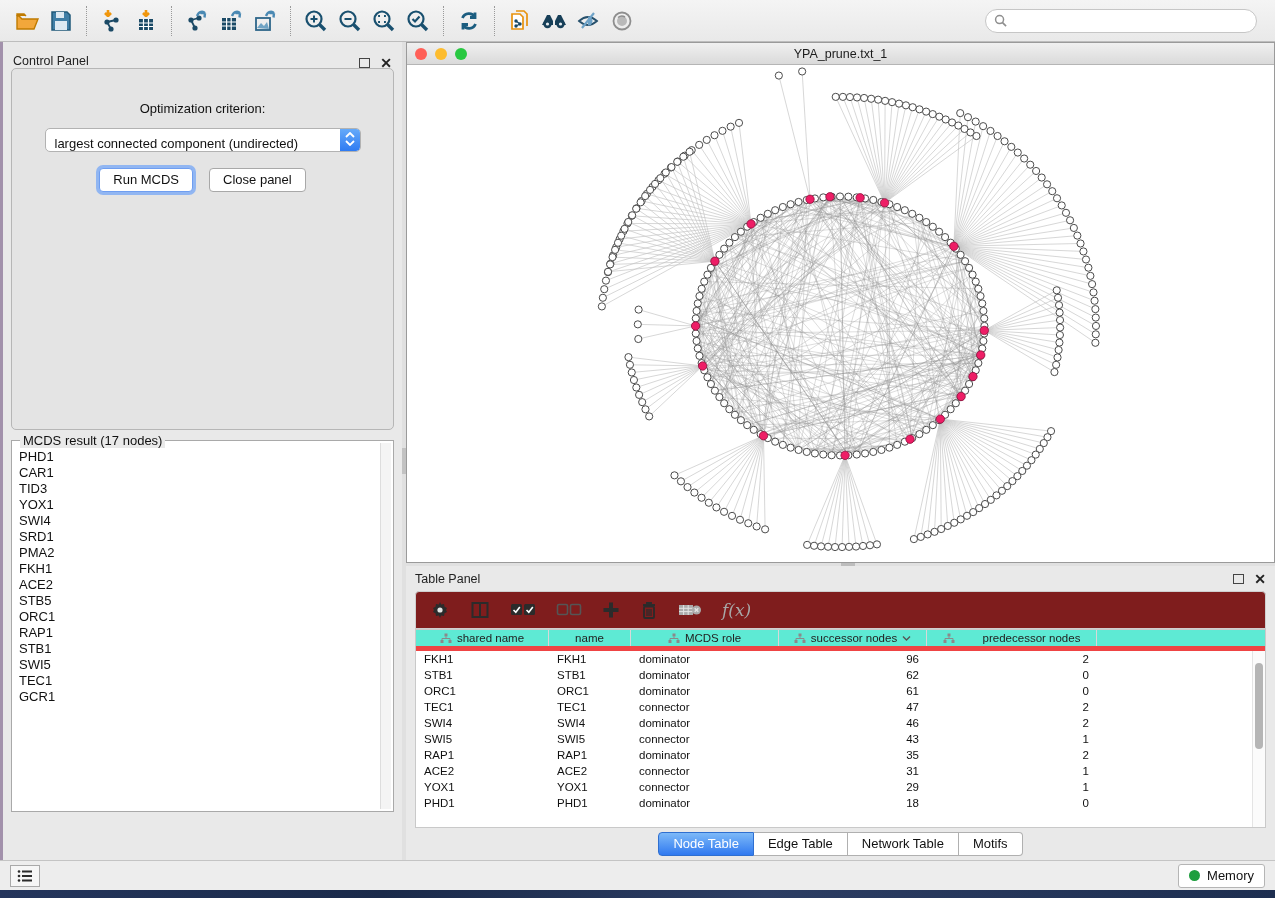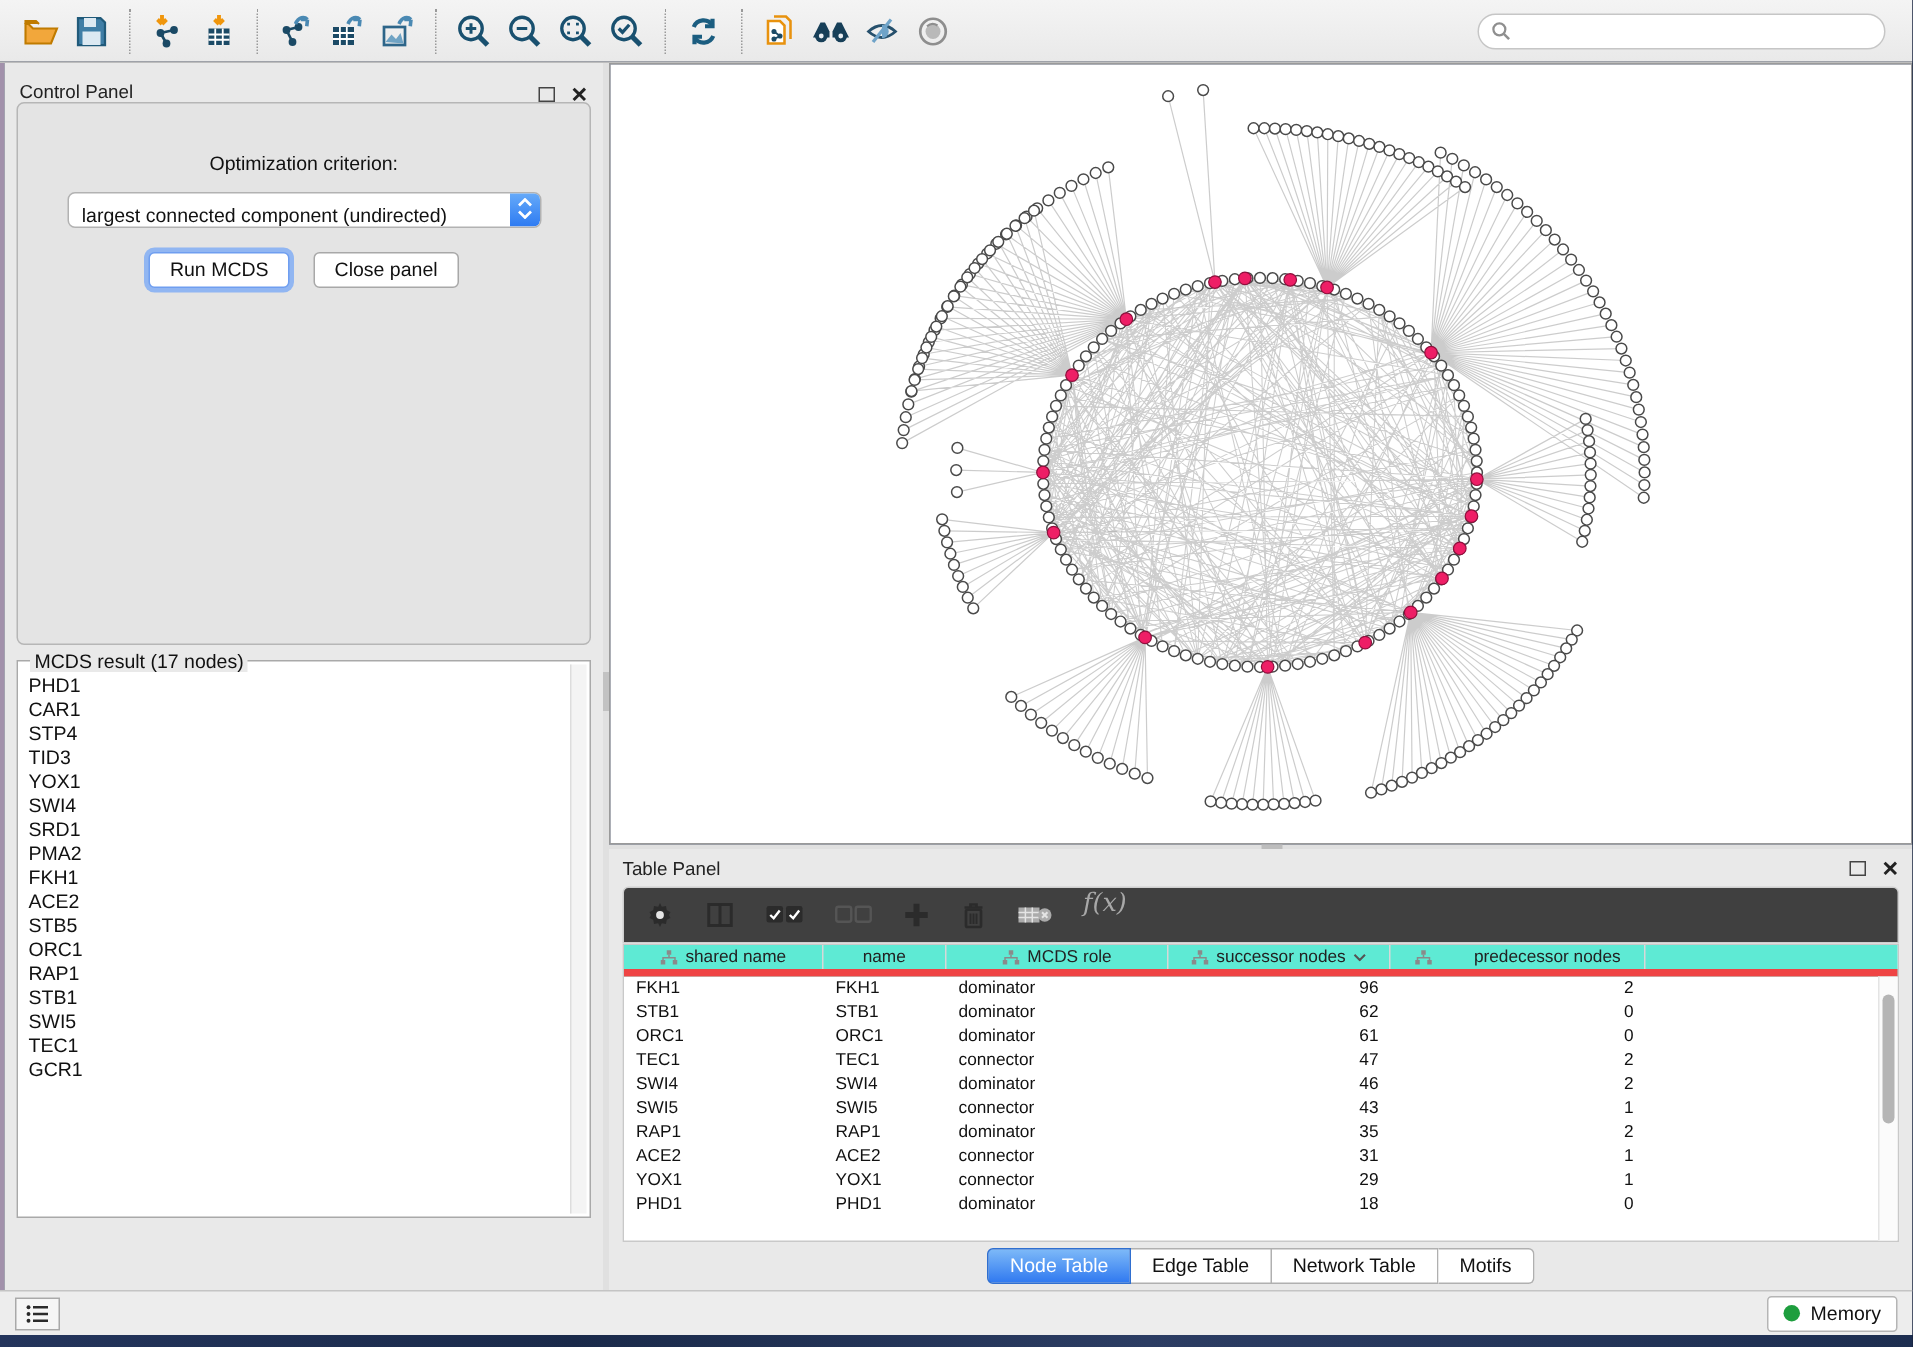--- a/index.html
+++ b/index.html
@@ -66,22 +66,22 @@
   .light { width:12px; height:12px; border-radius:50%; }
   .net-title { position:absolute; left:0; right:0; text-align:center; font-size:12.5px; color:#1c1c1c; }
   .net-canvas-wrap { flex:1; background:#fff; position:relative; min-height:0; }
   .net-canvas { width:100%; height:100%; display:block; }
   .h-splitter { height:3px; background:#e0e0e0; position:relative; flex:none; }
   .h-splitter .grip { position:absolute; left:50%; top:0; width:14px; height:3px; background:#bdbdbd; }
 
   
   .table-panel { flex:1; background:#e9e9e9; display:flex; flex-direction:column; padding:0 9px; min-height:0; }
   .tp-header { height:25px; display:flex; align-items:center; font-size:12.5px; color:#222; flex:none; }
-  .tp-toolbar { height:38px; background:#404040; border:1px solid #cfcfcf; border-radius:4px 4px 0 0;
-                display:flex; gap:20px; padding:0 14px; flex:none; }
+  .tp-toolbar { height:38px; background:#7f1d1d; border:1px solid #cfcfcf; border-radius:4px 4px 0 0;
+                display:flex; align-items:center; gap:20px; padding:0 14px; flex:none; }
   .tp-tb-btn { display:flex; align-items:center; }
   .fx { font-family:"DejaVu Serif", serif; font-style:italic; font-size:17px; color:#a8a8a8; }
   .tp-table { flex:1; background:#fff; border:1px solid #c9c9c9; display:flex; flex-direction:column; min-height:0; }
   .t-head { display:flex; background:#5eead4; border-bottom:5px solid #ef4444; flex:none; height:21px; }
   .t-hcell { display:flex; align-items:center; justify-content:center; gap:5px; font-size:11.5px; color:#222;
              border-right:1px solid #d8d8d8; }
   .t-body { flex:1; display:flex; min-height:0; }
   .t-rows { flex:1; overflow:hidden; }
   .t-row { display:flex; height:16px; align-items:center; }
   .t-cell { font-size:11.5px; color:#111; padding:0 8px; white-space:nowrap; }
@@ -270,21 +270,20 @@
         <div class="btn-row">
           <button class="mac-btn focused">Run MCDS</button>
           <button class="mac-btn">Close panel</button>
         </div>
       </div>
       <div class="result-group">
         <span class="result-legend">MCDS result (17 nodes)</span>
         <div class="result-list">
             <div class="result-item">PHD1</div>
             <div class="result-item">CAR1</div>
-            <div class="result-item">STP4</div>
             <div class="result-item">TID3</div>
             <div class="result-item">YOX1</div>
             <div class="result-item">SWI4</div>
             <div class="result-item">SRD1</div>
             <div class="result-item">PMA2</div>
             <div class="result-item">FKH1</div>
             <div class="result-item">ACE2</div>
             <div class="result-item">STB5</div>
             <div class="result-item">ORC1</div>
             <div class="result-item">RAP1</div>
@@ -296,20 +295,28 @@
         <div class="result-scroll"></div>
       </div>
     </div>
 
     <div class="v-splitter">
         <div class="grip"></div>
       </div>
 
     <div class="right-col">
       <div class="network-view">
+        <div class="net-titlebar">
+          <div class="net-title">YPA_prune.txt_1</div>
+          <div class="traffic">
+            <span class="light" style="background:#ff5f57"></span>
+            <span class="light" style="background:#fdbc2e"></span>
+            <span class="light" style="background:#28c841"></span>
+          </div>
+        </div>
         <div class="net-canvas-wrap">
           <svg class="net-canvas" viewBox="0 0 869 499">
               <path d="M442.4 132.2L483.6 139.8M408.8 134.0L297.7 306.5M417.2 391.1L520.6 366.3M467.4 388.5L578.0 246.9M392.4 386.5L291.2 284.6M579.0 262.0L550.3 184.4M289.2 254.4L425.6 391.8M570.3 217.5L545.1 345.6M575.1 292.0L408.8 390.0M572.9 299.3L408.8 134.0M578.8 254.4L328.5 172.8M567.1 210.5L545.1 178.4M550.3 184.4L575.1 292.0M392.4 386.5L289.2 254.4M499.1 145.8L354.3 153.4M392.4 386.5L334.5 356.6M304.4 320.3L400.6 135.5M334.5 356.6L361.5 149.4M304.4 203.7L467.4 135.5M559.6 197.0L550.3 339.6M506.5 374.6L450.8 132.9M506.5 149.4L289.2 254.4M545.1 345.6L499.1 378.2M467.4 388.5L384.4 139.8M354.3 153.4L567.1 313.5M567.1 210.5L328.5 351.2M559.6 327.0L467.4 135.5M304.4 320.3L361.5 149.4M392.4 386.5L304.4 203.7M317.7 339.6L361.5 149.4M527.2 162.4L408.8 390.0M317.7 339.6L340.8 162.4M392.4 137.5L308.4 197.0M354.3 370.6L400.6 135.5M400.6 135.5L392.4 386.5M300.9 210.5L434.0 132.0M425.6 391.8L563.6 320.3M291.2 284.6L392.4 386.5M289.0 262.0L408.8 134.0M384.4 384.2L300.9 210.5M499.1 378.2L322.9 345.6M290.0 277.1L392.4 386.5M570.3 306.5L578.0 246.9M376.6 142.6L308.4 197.0M328.5 351.2L442.4 132.2M292.9 292.0L425.6 132.2M576.8 284.6L417.2 132.9M317.7 339.6L295.1 224.7M334.5 356.6L304.4 203.7M545.1 178.4L425.6 132.2M434.0 392.0L376.6 381.4M555.1 190.6L527.2 361.6M572.9 224.7L297.7 217.5M322.9 178.4L290.0 277.1M312.9 333.4L417.2 132.9M347.4 366.3L290.0 277.1M392.4 137.5L450.8 391.1M576.8 239.4L361.5 374.6M292.9 232.0L317.7 184.4M567.1 210.5L392.4 386.5M459.2 390.0L417.2 391.1M563.6 203.7L579.0 262.0M559.6 197.0L434.0 132.0M559.6 197.0L450.8 132.9M520.6 157.7L328.5 172.8M417.2 132.9L483.6 139.8M559.6 197.0L520.6 366.3M442.4 391.8L290.0 277.1M292.9 232.0L295.1 299.3M295.1 224.7L408.8 390.0M295.1 224.7L513.7 370.6M384.4 384.2L575.1 292.0M417.2 391.1L290.0 246.9M499.1 145.8L579.0 262.0M290.0 246.9L499.1 378.2M550.3 339.6L361.5 149.4M579.0 262.0L545.1 345.6M459.2 390.0L304.4 203.7M520.6 366.3L408.8 134.0M392.4 386.5L491.4 381.4M559.6 327.0L400.6 388.5M575.1 292.0L334.5 167.4M376.6 381.4L417.2 132.9M308.4 197.0L442.4 391.8M491.4 381.4L297.7 306.5M368.9 145.8L392.4 386.5M317.7 339.6L555.1 190.6M300.9 313.5L527.2 361.6M347.4 366.3L317.7 184.4M533.5 356.6L575.1 292.0M506.5 149.4L304.4 320.3M290.0 277.1L400.6 135.5M567.1 313.5L578.8 269.6M491.4 142.6L292.9 292.0M368.9 145.8L291.2 239.4M304.4 203.7L392.4 137.5M576.8 239.4L408.8 134.0M576.8 284.6L400.6 388.5M527.2 361.6L292.9 292.0M289.2 254.4L334.5 356.6M291.2 284.6L334.5 356.6M354.3 370.6L578.0 277.1M304.4 203.7L450.8 391.1M545.1 178.4L291.2 284.6M467.4 388.5L384.4 384.2M392.4 386.5L334.5 167.4M384.4 139.8L550.3 184.4M513.7 153.4L576.8 284.6M417.2 391.1L527.2 361.6M354.3 153.4L317.7 184.4M408.8 390.0L354.3 153.4M576.8 284.6L442.4 391.8M368.9 145.8L304.4 320.3M292.9 232.0L559.6 327.0M354.3 153.4L400.6 135.5M312.9 190.6L434.0 132.0M559.6 197.0L289.0 262.0M354.3 153.4L578.0 277.1M361.5 374.6L578.8 269.6M292.9 232.0L292.9 292.0M483.6 139.8L483.6 384.2M408.8 134.0L499.1 145.8M506.5 149.4L533.5 356.6M292.9 232.0L300.9 313.5M578.0 277.1L442.4 391.8M520.6 157.7L450.8 391.1M491.4 381.4L400.6 388.5M559.6 197.0L290.0 246.9M572.9 299.3L300.9 313.5M304.4 203.7L459.2 134.0M563.6 203.7L292.9 292.0M340.8 162.4L576.8 284.6M308.4 197.0L322.9 345.6M567.1 313.5L513.7 153.4M520.6 157.7L417.2 132.9M300.9 313.5L579.0 262.0M425.6 391.8L491.4 142.6M425.6 391.8L499.1 378.2M291.2 239.4L555.1 190.6M289.2 269.6L559.6 197.0M344.7 159.6L334.5 167.4M344.7 159.6L459.2 134.0M344.7 159.6L459.2 134.0M344.7 159.6L376.6 142.6M344.7 159.6L361.5 149.4M344.7 159.6L450.8 391.1M344.7 159.6L368.9 378.2M344.7 159.6L295.1 299.3M344.7 159.6L559.6 197.0M344.7 159.6L425.6 391.8M344.7 159.6L499.1 145.8M344.7 159.6L354.3 370.6M344.7 159.6L292.9 292.0M344.7 159.6L312.9 190.6M403.9 134.8L491.4 142.6M403.9 134.8L376.6 381.4M403.9 134.8L539.5 351.2M403.9 134.8L483.6 139.8M403.9 134.8L361.5 149.4M403.9 134.8L578.0 277.1M403.9 134.8L550.3 184.4M403.9 134.8L576.8 284.6M403.9 134.8L555.1 333.4M403.9 134.8L292.9 232.0M403.9 134.8L300.9 210.5M403.9 134.8L322.9 178.4M403.9 134.8L290.0 246.9M403.9 134.8L295.1 299.3M423.9 132.3L322.9 178.4M423.9 132.3L328.5 351.2M423.9 132.3L297.7 306.5M423.9 132.3L300.9 313.5M423.9 132.3L570.3 306.5M423.9 132.3L520.6 366.3M423.9 132.3L312.9 333.4M423.9 132.3L563.6 320.3M423.9 132.3L578.8 254.4M423.9 132.3L442.4 391.8M423.9 132.3L354.3 370.6M423.9 132.3L308.4 327.0M423.9 132.3L499.1 378.2M423.9 132.3L295.1 299.3M454.2 133.3L578.8 254.4M454.2 133.3L290.0 277.1M454.2 133.3L417.2 391.1M454.2 133.3L491.4 381.4M454.2 133.3L527.2 361.6M454.2 133.3L300.9 210.5M454.2 133.3L533.5 167.4M454.2 133.3L392.4 386.5M454.2 133.3L400.6 388.5M454.2 133.3L312.9 333.4M454.2 133.3L334.5 356.6M454.2 133.3L499.1 145.8M454.2 133.3L506.5 374.6M454.2 133.3L384.4 139.8M478.8 138.4L295.1 299.3M478.8 138.4L425.6 391.8M478.8 138.4L297.7 306.5M478.8 138.4L567.1 313.5M478.8 138.4L408.8 134.0M478.8 138.4L483.6 139.8M478.8 138.4L289.2 254.4M478.8 138.4L483.6 384.2M478.8 138.4L576.8 239.4M478.8 138.4L442.4 391.8M478.8 138.4L576.8 239.4M478.8 138.4L317.7 184.4M478.8 138.4L425.6 132.2M478.8 138.4L408.8 390.0M548.3 182.0L384.4 139.8M548.3 182.0L555.1 190.6M548.3 182.0L450.8 391.1M548.3 182.0L559.6 197.0M548.3 182.0L467.4 135.5M548.3 182.0L297.7 306.5M548.3 182.0L289.2 254.4M548.3 182.0L575.1 232.0M548.3 182.0L434.0 132.0M548.3 182.0L450.8 391.1M548.3 182.0L312.9 333.4M548.3 182.0L570.3 306.5M548.3 182.0L408.8 390.0M548.3 182.0L376.6 142.6M578.9 266.5L575.1 292.0M578.9 266.5L392.4 386.5M578.9 266.5L297.7 306.5M578.9 266.5L572.9 299.3M578.9 266.5L520.6 157.7M578.9 266.5L328.5 351.2M578.9 266.5L527.2 162.4M578.9 266.5L392.4 386.5M578.9 266.5L483.6 384.2M578.9 266.5L308.4 327.0M578.9 266.5L300.9 210.5M578.9 266.5L289.2 269.6M578.9 266.5L368.9 378.2M578.9 266.5L290.0 246.9M575.3 291.2L417.2 391.1M575.3 291.2L289.0 262.0M575.3 291.2L340.8 361.6M575.3 291.2L340.8 361.6M575.3 291.2L354.3 370.6M575.3 291.2L308.4 327.0M575.3 291.2L289.2 254.4M575.3 291.2L292.9 292.0M575.3 291.2L328.5 172.8M575.3 291.2L317.7 184.4M575.3 291.2L308.4 327.0M575.3 291.2L334.5 356.6M575.3 291.2L550.3 184.4M575.3 291.2L579.0 262.0M567.5 312.8L425.6 132.2M567.5 312.8L570.3 217.5M567.5 312.8L347.4 157.7M567.5 312.8L467.4 135.5M567.5 312.8L289.2 269.6M567.5 312.8L417.2 391.1M567.5 312.8L304.4 203.7M567.5 312.8L578.0 277.1M567.5 312.8L563.6 203.7M567.5 312.8L563.6 320.3M567.5 312.8L297.7 306.5M567.5 312.8L322.9 345.6M567.5 312.8L563.6 320.3M567.5 312.8L520.6 157.7M555.6 332.8L570.3 306.5M555.6 332.8L376.6 142.6M555.6 332.8L513.7 153.4M555.6 332.8L550.3 184.4M555.6 332.8L579.0 262.0M555.6 332.8L290.0 277.1M555.6 332.8L434.0 132.0M555.6 332.8L292.9 292.0M555.6 332.8L434.0 132.0M555.6 332.8L408.8 134.0M555.6 332.8L434.0 392.0M555.6 332.8L400.6 135.5M555.6 332.8L347.4 366.3M555.6 332.8L533.5 356.6M534.7 355.5L290.0 246.9M534.7 355.5L578.0 277.1M534.7 355.5L545.1 345.6M534.7 355.5L312.9 333.4M534.7 355.5L289.2 254.4M534.7 355.5L400.6 388.5M534.7 355.5L290.0 277.1M534.7 355.5L533.5 356.6M534.7 355.5L340.8 361.6M534.7 355.5L578.8 254.4M534.7 355.5L483.6 139.8M534.7 355.5L520.6 366.3M534.7 355.5L576.8 239.4M534.7 355.5L289.2 254.4M504.3 375.7L555.1 190.6M504.3 375.7L563.6 320.3M504.3 375.7L513.7 153.4M504.3 375.7L559.6 327.0M504.3 375.7L368.9 145.8M504.3 375.7L334.5 167.4M504.3 375.7L361.5 374.6M504.3 375.7L291.2 284.6M504.3 375.7L322.9 178.4M504.3 375.7L442.4 132.2M504.3 375.7L570.3 217.5M504.3 375.7L572.9 224.7M504.3 375.7L513.7 370.6M504.3 375.7L475.6 386.5M439.1 391.9L550.3 184.4M439.1 391.9L475.6 386.5M439.1 391.9L545.1 345.6M439.1 391.9L434.0 132.0M439.1 391.9L434.0 132.0M439.1 391.9L328.5 351.2M439.1 391.9L506.5 374.6M439.1 391.9L572.9 299.3M439.1 391.9L467.4 135.5M439.1 391.9L491.4 381.4M439.1 391.9L290.0 246.9M439.1 391.9L322.9 178.4M439.1 391.9L400.6 388.5M439.1 391.9L292.9 292.0M357.2 372.2L417.2 132.9M357.2 372.2L392.4 137.5M357.2 372.2L559.6 327.0M357.2 372.2L322.9 178.4M357.2 372.2L300.9 210.5M357.2 372.2L295.1 224.7M357.2 372.2L376.6 142.6M357.2 372.2L297.7 306.5M357.2 372.2L295.1 299.3M357.2 372.2L567.1 313.5M357.2 372.2L572.9 299.3M357.2 372.2L292.9 232.0M357.2 372.2L559.6 327.0M357.2 372.2L289.2 254.4M296.1 302.2L483.6 139.8M296.1 302.2L368.9 378.2M296.1 302.2L368.9 378.2M296.1 302.2L578.0 246.9M296.1 302.2L475.6 386.5M296.1 302.2L312.9 333.4M296.1 302.2L347.4 157.7M296.1 302.2L572.9 299.3M296.1 302.2L442.4 132.2M296.1 302.2L368.9 378.2M296.1 302.2L459.2 390.0M296.1 302.2L467.4 135.5M296.1 302.2L475.6 137.5M296.1 302.2L520.6 366.3M289.0 262.0L563.6 203.7M289.0 262.0L304.4 320.3M289.0 262.0L290.0 277.1M289.0 262.0L295.1 224.7M289.0 262.0L290.0 246.9M289.0 262.0L291.2 239.4M289.0 262.0L434.0 392.0M289.0 262.0L368.9 145.8M289.0 262.0L354.3 153.4M289.0 262.0L408.8 390.0M289.0 262.0L384.4 139.8M289.0 262.0L361.5 149.4M289.0 262.0L559.6 327.0M289.0 262.0L354.3 153.4M308.4 197.0L292.9 232.0M308.4 197.0L442.4 391.8M308.4 197.0L520.6 366.3M308.4 197.0L576.8 284.6M308.4 197.0L442.4 391.8M308.4 197.0L392.4 137.5M308.4 197.0L290.0 277.1M308.4 197.0L555.1 333.4M308.4 197.0L289.2 254.4M308.4 197.0L289.2 269.6M308.4 197.0L328.5 351.2M308.4 197.0L292.9 292.0M308.4 197.0L334.5 356.6M308.4 197.0L300.9 210.5" stroke="#919191" stroke-width="0.7" fill="none" opacity="0.45"></path>
               <path d="M344.7 159.6L194.9 242.4M344.7 159.6L195.9 233.7M344.7 159.6L197.3 225.1M344.7 159.6L199.0 216.5M344.7 159.6L201.0 208.0M344.7 159.6L203.4 199.6M344.7 159.6L206.2 191.2M344.7 159.6L209.3 183.0M344.7 159.6L212.7 174.9M344.7 159.6L216.5 166.9M344.7 159.6L220.6 159.1M344.7 159.6L225.0 151.4M344.7 159.6L229.7 143.9M344.7 159.6L234.8 136.5M344.7 159.6L240.1 129.4M344.7 159.6L245.7 122.4M344.7 159.6L251.7 115.7M344.7 159.6L257.8 109.2M344.7 159.6L264.3 102.9M344.7 159.6L271.0 96.9M344.7 159.6L278.0 91.1M344.7 159.6L285.1 85.5M344.7 159.6L292.6 80.2M344.7 159.6L300.2 75.2M344.7 159.6L308.0 70.5M344.7 159.6L316.0 66.1M344.7 159.6L324.2 61.9M344.7 159.6L332.6 58.1M403.9 134.8L372.6 10.6M403.9 134.8L396.0 6.5M478.8 138.4L429.7 32.0M478.8 138.4L436.9 32.0M478.8 138.4L444.0 32.2M478.8 138.4L451.1 32.6M478.8 138.4L458.2 33.1M478.8 138.4L465.3 33.9M478.8 138.4L472.3 34.8M478.8 138.4L479.3 36.0M478.8 138.4L486.3 37.3M478.8 138.4L493.3 38.8M478.8 138.4L500.2 40.5M478.8 138.4L507.0 42.4M478.8 138.4L513.8 44.5M478.8 138.4L520.5 46.8M478.8 138.4L527.1 49.3M478.8 138.4L533.7 51.9M478.8 138.4L540.1 54.7M478.8 138.4L546.5 57.7M478.8 138.4L552.8 60.8M478.8 138.4L559.0 64.2M478.8 138.4L565.0 67.7M478.8 138.4L571.0 71.3M548.3 182.0L554.7 48.3M548.3 182.0L562.5 52.4M548.3 182.0L570.2 56.8M548.3 182.0L577.7 61.4M548.3 182.0L585.1 66.2M548.3 182.0L592.2 71.3M548.3 182.0L599.2 76.6M548.3 182.0L606.0 82.2M548.3 182.0L612.5 87.9M548.3 182.0L618.9 93.9M548.3 182.0L625.0 100.1M548.3 182.0L630.9 106.4M548.3 182.0L636.5 113.0M548.3 182.0L641.9 119.8M548.3 182.0L647.1 126.7M548.3 182.0L651.9 133.8M548.3 182.0L656.6 141.0M548.3 182.0L660.9 148.4M548.3 182.0L665.0 155.9M548.3 182.0L668.8 163.6M548.3 182.0L672.3 171.3M548.3 182.0L675.5 179.2M548.3 182.0L678.4 187.2M548.3 182.0L681.0 195.3M548.3 182.0L683.4 203.5M548.3 182.0L685.4 211.7M548.3 182.0L687.1 220.0M548.3 182.0L688.5 228.3M548.3 182.0L689.6 236.7M548.3 182.0L690.4 245.1M548.3 182.0L690.8 253.6M548.3 182.0L691.0 262.0M548.3 182.0L690.8 270.4M548.3 182.0L690.4 278.9M578.9 266.5L651.6 226.2M578.9 266.5L652.9 233.7M578.9 266.5L653.9 241.1M578.9 266.5L654.5 248.6M578.9 266.5L654.9 256.1M578.9 266.5L655.0 263.6M578.9 266.5L654.8 271.1M578.9 266.5L654.3 278.7M578.9 266.5L653.5 286.1M578.9 266.5L652.4 293.6M578.9 266.5L651.0 301.0M578.9 266.5L649.3 308.3M534.7 355.5L645.9 367.6M534.7 355.5L642.3 373.7M534.7 355.5L638.6 379.6M534.7 355.5L634.6 385.5M534.7 355.5L630.5 391.2M534.7 355.5L626.2 396.8M534.7 355.5L621.7 402.3M534.7 355.5L617.0 407.6M534.7 355.5L612.1 412.8M534.7 355.5L607.1 417.8M534.7 355.5L601.9 422.8M534.7 355.5L596.6 427.5M534.7 355.5L591.1 432.1M534.7 355.5L585.4 436.6M534.7 355.5L579.6 440.8M534.7 355.5L573.7 444.9M534.7 355.5L567.7 448.9M534.7 355.5L561.5 452.6M534.7 355.5L555.2 456.2M534.7 355.5L548.7 459.6M534.7 355.5L542.2 462.8M534.7 355.5L535.6 465.9M534.7 355.5L528.9 468.7M534.7 355.5L522.0 471.3M534.7 355.5L515.1 473.8M534.7 355.5L508.2 476.0M439.1 391.9L471.1 481.3M439.1 391.9L464.1 482.2M439.1 391.9L457.1 482.9M439.1 391.9L450.1 483.5M439.1 391.9L443.1 483.8M439.1 391.9L436.1 484.0M439.1 391.9L429.0 484.0M439.1 391.9L422.0 483.7M439.1 391.9L415.0 483.3M439.1 391.9L408.0 482.7M439.1 391.9L401.0 481.8M357.2 372.2L358.8 466.2M357.2 372.2L350.3 463.3M357.2 372.2L341.9 460.1M357.2 372.2L333.6 456.6M357.2 372.2L325.6 452.7M357.2 372.2L317.6 448.6M357.2 372.2L309.9 444.2M357.2 372.2L302.3 439.5M357.2 372.2L295.0 434.5M357.2 372.2L287.8 429.3M357.2 372.2L280.9 423.8M357.2 372.2L274.3 418.0M357.2 372.2L267.8 412.0M296.1 302.2L242.4 352.8M296.1 302.2L238.7 345.7M296.1 302.2L235.4 338.5M296.1 302.2L232.3 331.2M296.1 302.2L229.5 323.8M296.1 302.2L227.1 316.3M296.1 302.2L224.9 308.7M296.1 302.2L223.1 301.0M296.1 302.2L221.6 293.3M289.0 262.0L231.5 275.1M289.0 262.0L231.0 260.4M289.0 262.0L231.8 245.6M308.4 197.0L201.1 207.6M308.4 197.0L203.2 200.2M308.4 197.0L205.6 192.9M308.4 197.0L208.2 185.6M308.4 197.0L211.1 178.5M308.4 197.0L214.3 171.4M308.4 197.0L217.7 164.5M308.4 197.0L221.4 157.6M308.4 197.0L225.3 150.9M308.4 197.0L229.4 144.3M308.4 197.0L233.8 137.9M308.4 197.0L238.4 131.6M308.4 197.0L243.3 125.4M308.4 197.0L248.3 119.4M308.4 197.0L253.6 113.6M308.4 197.0L259.1 107.9M308.4 197.0L264.8 102.5M308.4 197.0L270.6 97.2M308.4 197.0L276.7 92.1M308.4 197.0L283.0 87.1" stroke="#c3c3c3" stroke-width="0.8" fill="none" opacity="0.85"></path>
               <g>
                 <circle cx="434.0" cy="132.0" r="3.6" fill="#ffffff" stroke="#4a4a4a" stroke-width="1"></circle>
                 <circle cx="442.4" cy="132.2" r="3.6" fill="#ffffff" stroke="#4a4a4a" stroke-width="1"></circle>
                 <circle cx="450.8" cy="132.9" r="3.6" fill="#ffffff" stroke="#4a4a4a" stroke-width="1"></circle>
                 <circle cx="459.2" cy="134.0" r="3.6" fill="#ffffff" stroke="#4a4a4a" stroke-width="1"></circle>
                 <circle cx="467.4" cy="135.5" r="3.6" fill="#ffffff" stroke="#4a4a4a" stroke-width="1"></circle>

